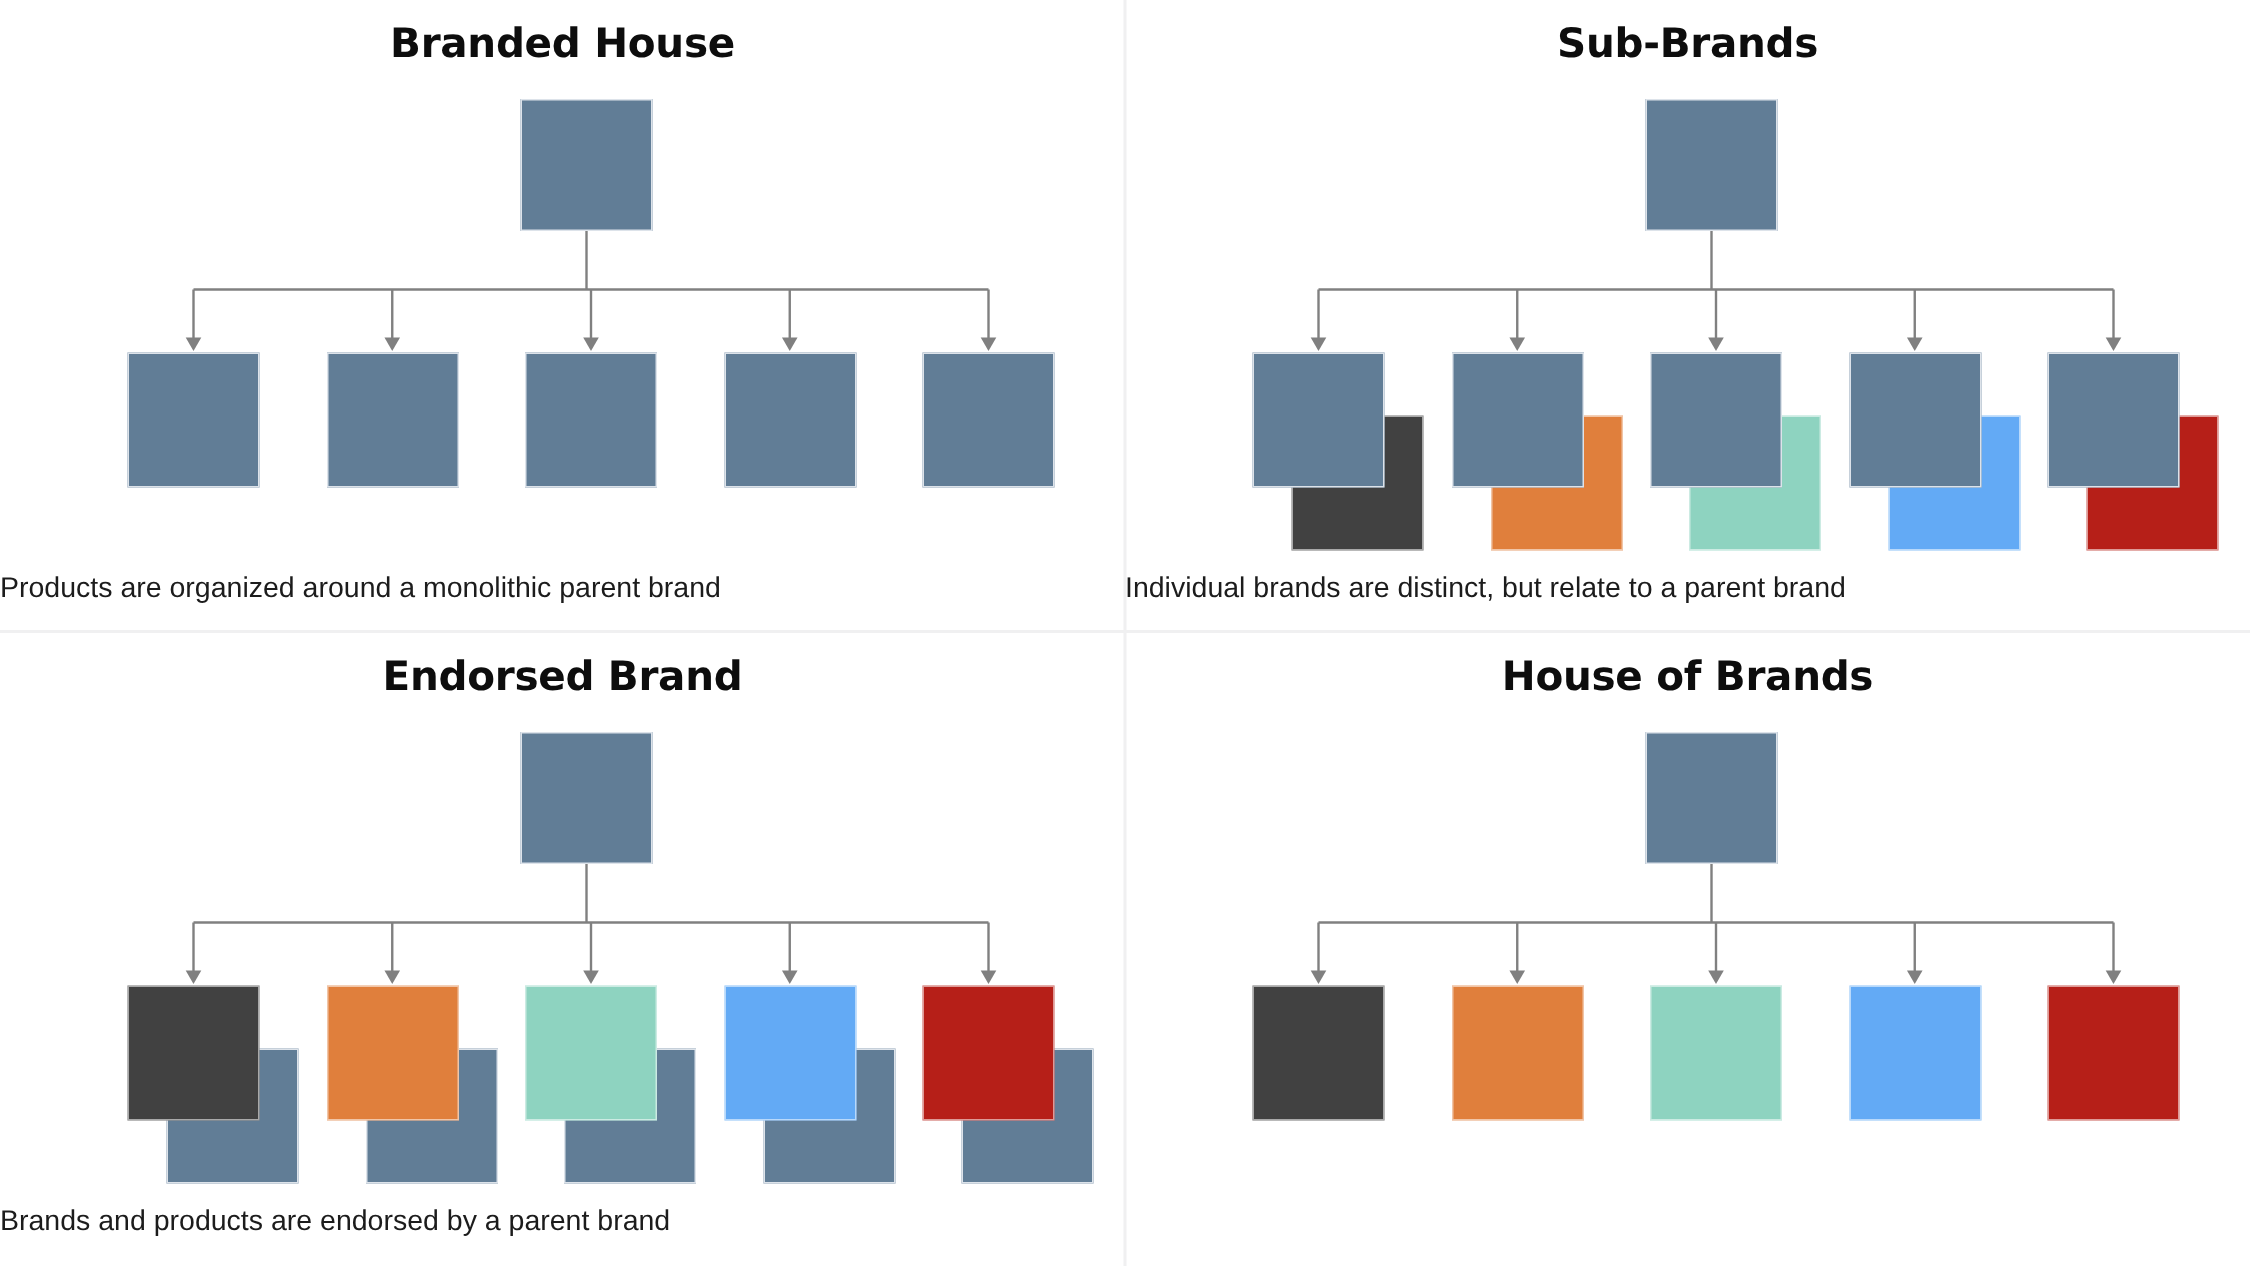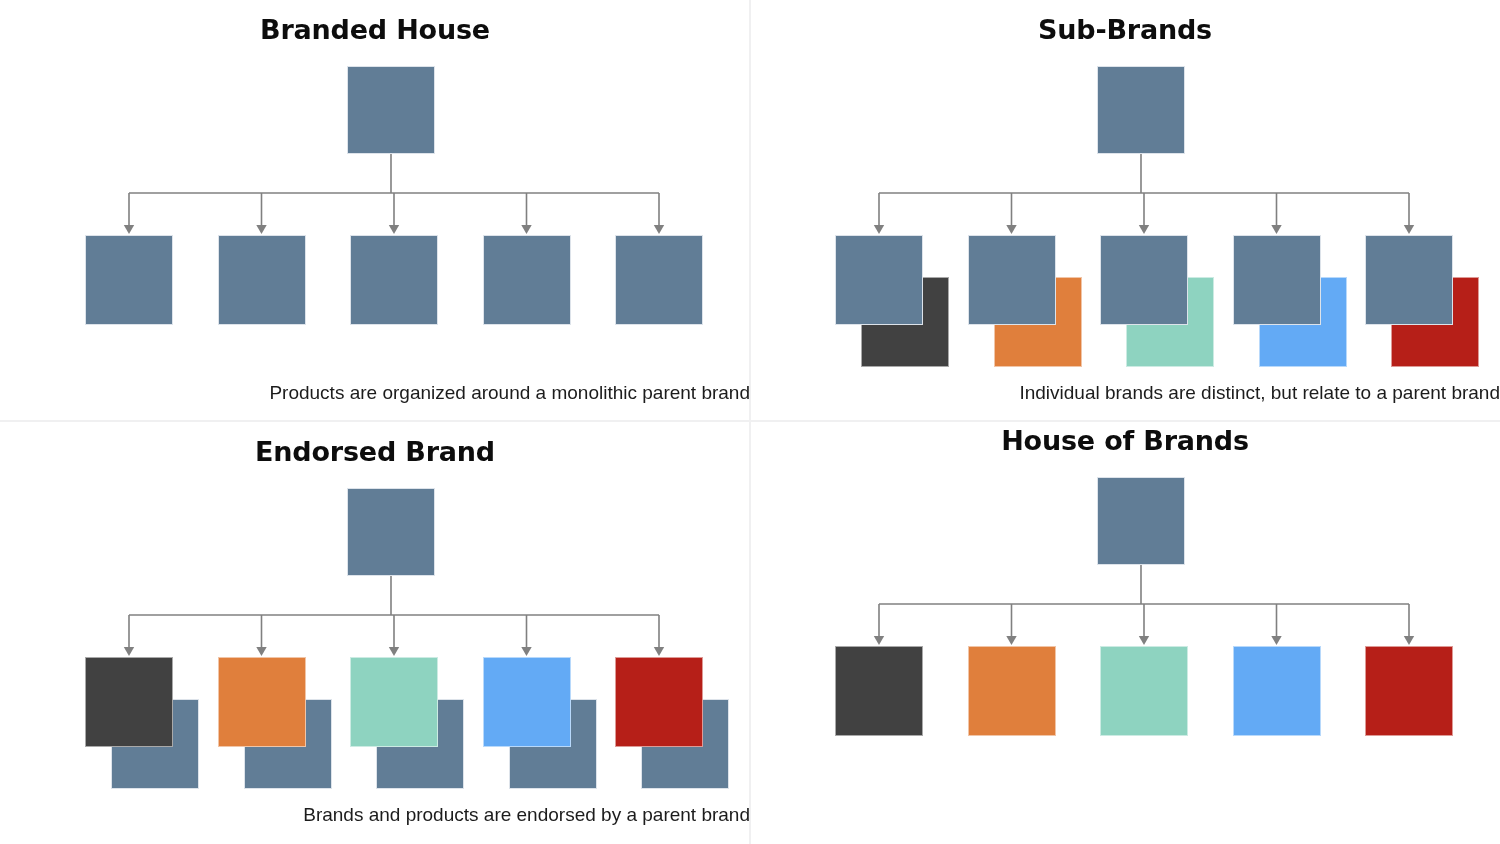--- a/index.html
+++ b/index.html
@@ -38,40 +38,40 @@
   }
   
   .quadrant {
     position: absolute;
     width: 616px;
     height: 422px;
   }
   .q-tl { left: 0;   top: 0; }
   .q-tr { left: 750px; top: 0; }
   .q-bl { left: 0;   top: 422px; }
-  .q-br { left: 750px; top: 411px; }
+  .q-br { left: 750px; top: 422px; }
 
   .title {
     position: absolute;
     left: 0;
     top: 14px;
     width: 750px;
     text-align: center;
     font-size: 27px;
     font-weight: bold;
     color: #0d0d0d;
     letter-spacing: -0.2px;
     font-family: "DejaVu Sans", sans-serif;
   }
   .caption {
     position: absolute;
     left: 0;
     bottom: 18px;
     width: 750px;
-    text-align: right;
+    text-align: left;
     font-size: 19px;
     color: #1c1c1c;
     font-family: "Liberation Sans", sans-serif;
   }
 
   .stage {
     position: absolute;
     left: 0;
     top: 0;
     width: 750px;

